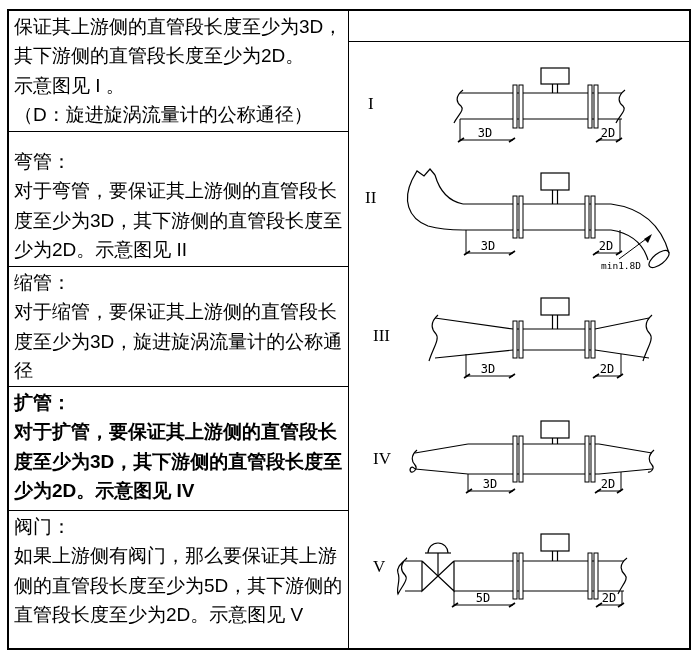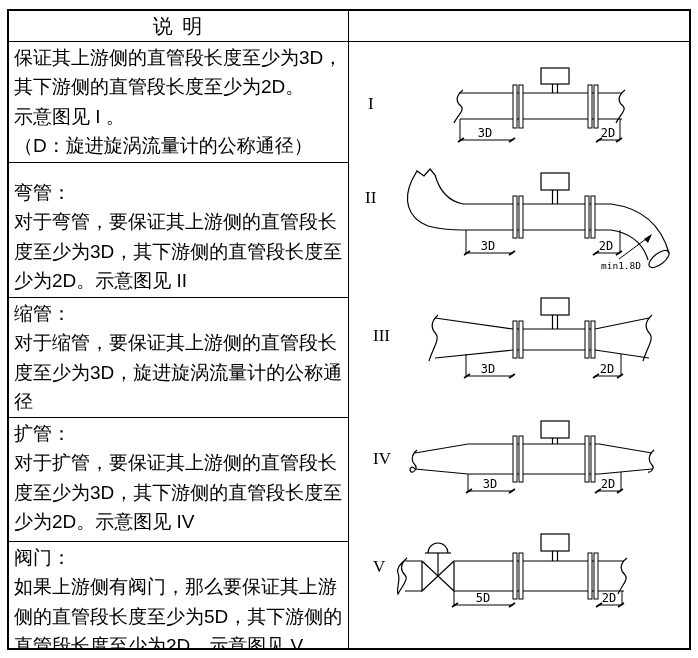--- a/index.html
+++ b/index.html
@@ -10,21 +10,21 @@
   .left-col{width:341px;box-sizing:border-box;border-right:1px solid #000;
         display:flex;flex-direction:column;}
   .right-col{flex:1;display:flex;flex-direction:column;}
   .header-cell{height:31px;box-sizing:border-box;border-bottom:1px solid #000;
         display:flex;align-items:center;justify-content:center;
         font-size:20px;letter-spacing:2px;}
   .header-spacer{height:31px;box-sizing:border-box;border-bottom:1px solid #000;}
   .spec-row{box-sizing:border-box;border-bottom:1px solid #000;
         padding:1px 2px 0 5px;font-size:19px;line-height:29.4px;
         white-space:pre-line;overflow:hidden;}
-  .r1{height:121px;} .r2{height:121px;margin-top:14px;} .r3{height:120px;} .r4{height:124px;}
+  .r1{height:121px;} .r2{height:121px;margin-top:14px;} .r3{height:120px;} .r4{height:124px;font-weight:bold;}
   .r5{flex:1;border-bottom:none;}
   .diag{box-sizing:border-box;overflow:hidden;}
   .d1{height:121px;} .d2{height:121px;} .d3{height:120px;} .d4{height:124px;}
   .d5{flex:1;}
   svg{display:block;}
   .ln{stroke:#000;stroke-width:1.2;fill:none;}
   .flange{stroke:#000;stroke-width:1;fill:#fff;}
   .meter{stroke:#000;stroke-width:1.2;fill:#fff;}
   .dim{stroke:#000;stroke-width:1;fill:none;}
   .tick{stroke:#000;stroke-width:1.6;}
@@ -32,21 +32,20 @@
   .notetxt{font-family:"DejaVu Sans Mono","Liberation Mono",monospace;font-size:9.5px;fill:#000;}
   .roman{font-family:"Liberation Serif","DejaVu Serif",serif;font-size:17px;fill:#000;}
 </style>
 </head>
 <body>
 
 <div class="page">
   <div class="spec-table">
 
     <div class="left-col">
-      <div class="header-cell">说 明</div>
       <div class="spec-row r1">保证其上游侧的直管段长度至少为3D，
 其下游侧的直管段长度至少为2D。
 示意图见 I 。
 （D：旋进旋涡流量计的公称通径）</div>
       <div class="spec-row r2">弯管：
 对于弯管，要保证其上游侧的直管段长
 度至少为3D，其下游侧的直管段长度至
 少为2D。示意图见 II</div>
       <div class="spec-row r3">缩管：
 对于缩管，要保证其上游侧的直管段长

